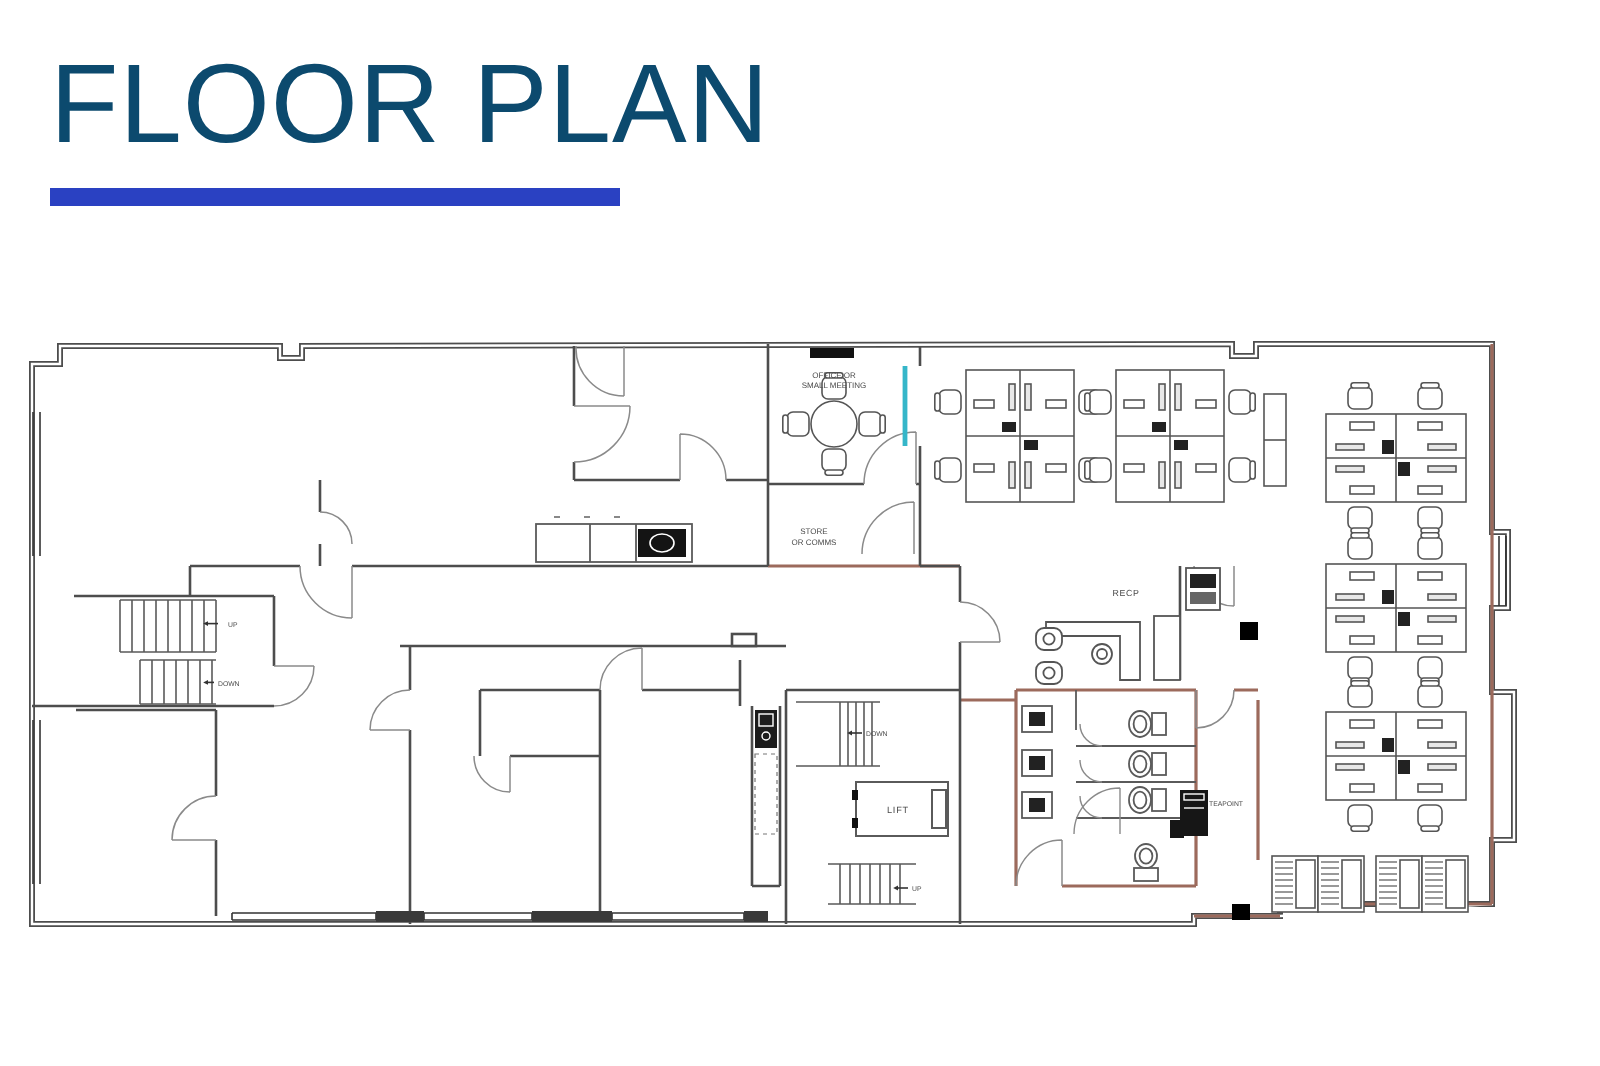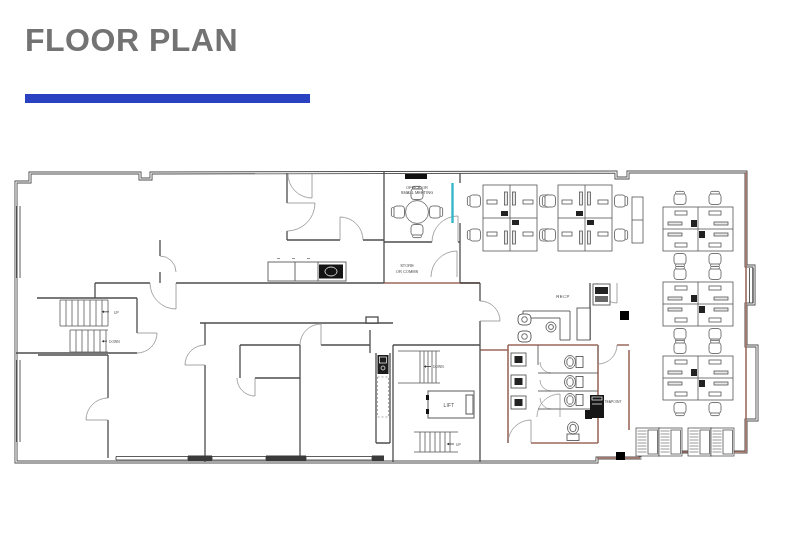--- a/index.html
+++ b/index.html
@@ -2,21 +2,21 @@
 <html><head>
 <meta charset="utf-8">
 <style>
   html,body{margin:0;padding:0;}
   body{
     width:800px;height:533px;position:relative;overflow:hidden;
     background:#ffffff;font-family:"Liberation Sans",sans-serif;
   }
   .title{
     position:absolute;left:25px;top:24px;
-    font-size:32px;font-weight:700;color:#737373;letter-spacing:.5px;
+    font-size:56px;font-weight:400;color:#0c4a6e;letter-spacing:.5px;
     line-height:1;
   }
   .accent-bar{
     position:absolute;left:25px;top:94px;width:285px;height:9px;
     background:#2a41c2;
   }
   svg.plan{position:absolute;left:0;top:0;}
   text{fill:#4a4a4a;font-family:"Liberation Sans",sans-serif;}
 </style>
 </head>

